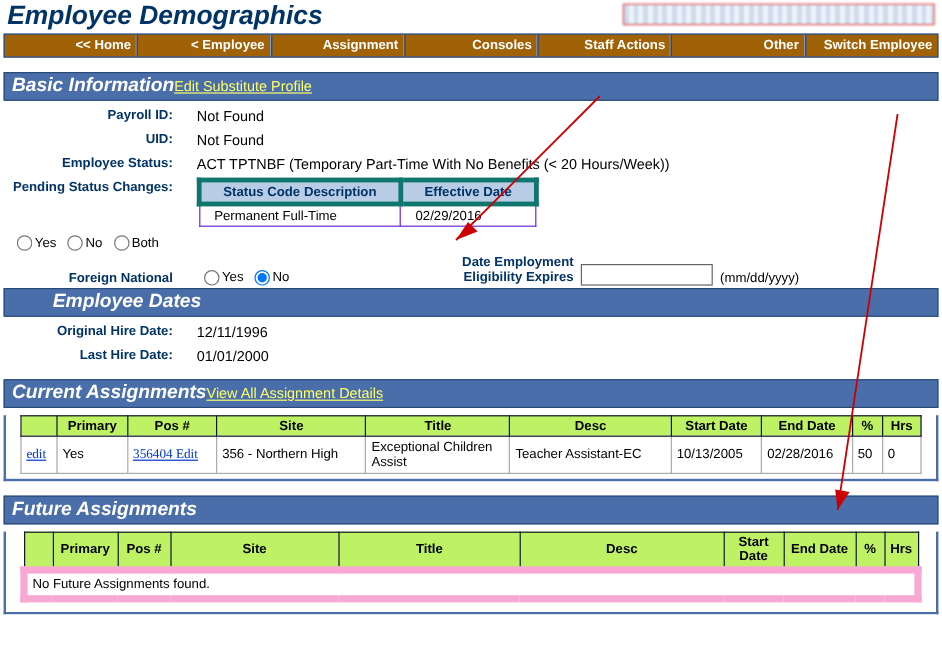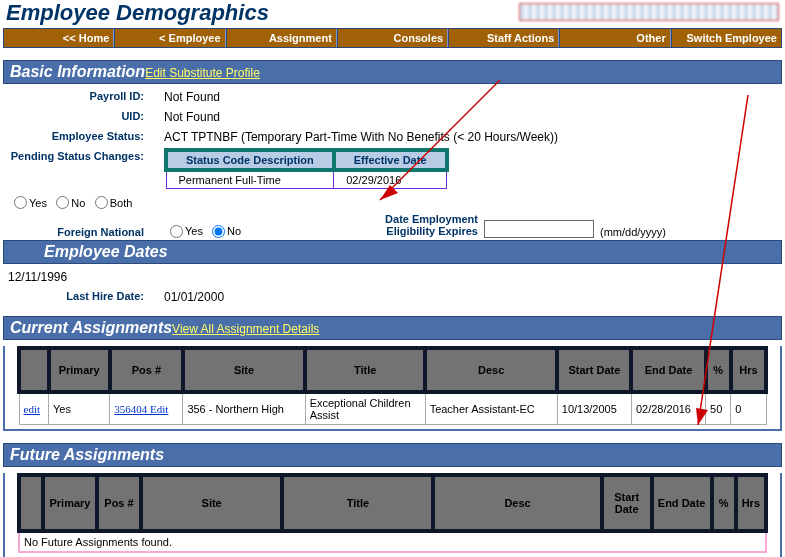--- a/index.html
+++ b/index.html
@@ -144,31 +144,31 @@
     margin: 0 3px;
   }
 
   .data-table {
     border-collapse: collapse;
     width: calc(100% - 24px);
     margin: 6px 12px 4px 12px;
     font-size: 11px;
   }
   .data-table th {
-    background: #737373;
-    border: 4px solid #0f172a;
-    padding: 14px 4px;
+    background: #bef264;
+    border: 1px solid #0f172a;
+    padding: 2px 4px;
     font-weight: bold;
   }
   .data-table td {
     border: 1px solid #aaa;
     padding: 3px 4px;
   }
   .data-table td.empty-row {
-    border: 2px solid #f9a8d4;
+    border: 6px solid #f9a8d4;
     padding: 3px 4px;
   }
   a.link { color: #0033cc; text-decoration: underline; cursor: pointer; font-family: Liberation Serif, serif; }
 
   
   .arrow {
     position: absolute;
     pointer-events: none;
   }
   .arrow line { stroke: #cc0000; stroke-width: 1.5; }
@@ -243,20 +243,21 @@
     <span>Eligibility Expires</span>
   </div>
   <input class="date-input" type="text" value="" style="">
   <span class="hint">(mm/dd/yyyy)</span>
 </div>
 
 <div class="section-bar" style="margin-top:2px;padding-left:40px;">
   <span>Employee Dates</span>
 </div>
 <div class="form-row">
+  <div class="form-label">Original Hire Date:</div>
   <div class="form-value">12/11/1996</div>
 </div>
 <div class="form-row">
   <div class="form-label">Last Hire Date:</div>
   <div class="form-value">01/01/2000</div>
 </div>
 
 <div class="section-bar">
   <span>Current Assignments</span>
   <a>View All Assignment Details</a>

